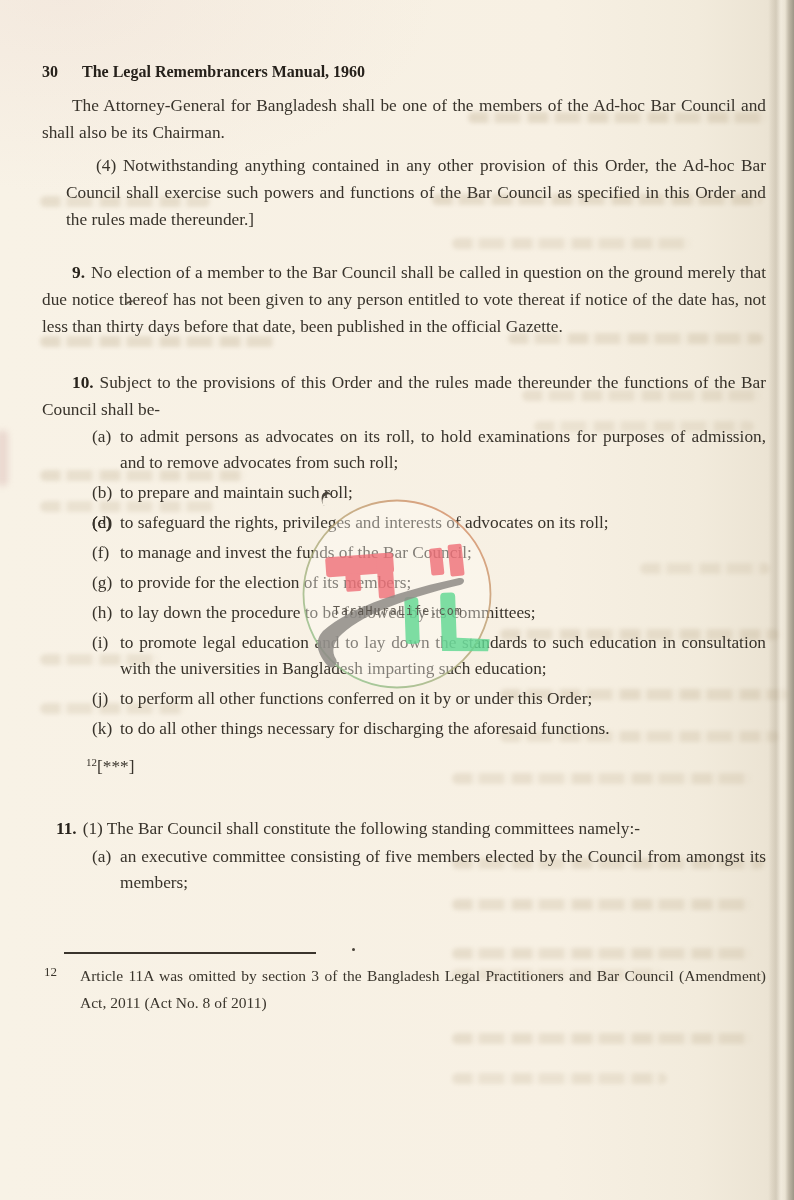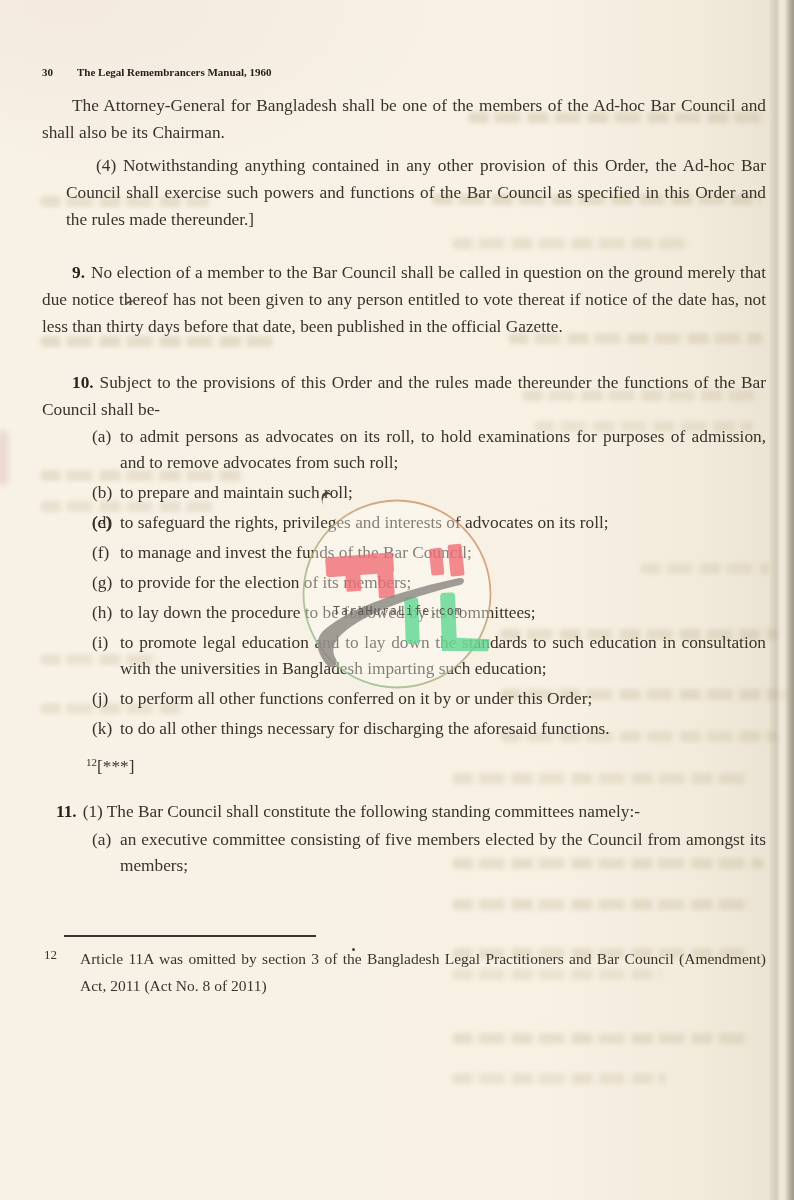--- a/index.html
+++ b/index.html
@@ -15,30 +15,30 @@
       linear-gradient(to right, #f8f2e6 0%, #f7f0e3 70%, #f2ebdc 88%, #ece4d4 96%, #e7dfcf 100%);
     overflow:hidden;
   }
   
   .textblock{
     position:relative;z-index:2;
     padding:62px 28px 0 42px;
     color:#38332b;
     font-size:17.3px;line-height:27px;
   }
-  .header{font-size:11px;font-weight:bold;color:#26211b;line-height:20px;font-family:Liberation Serif, serif;}
+  .header{font-size:16px;font-weight:bold;color:#26211b;line-height:20px;font-family:Liberation Serif, serif;}
   .pagenum{margin-right:24px;}
   p{margin:0;text-align:justify;}
   .indent{text-indent:30px;}
   .para-attorney{margin-top:10px;}
   .para-4{margin-top:6px;margin-left:24px;}
   .sec{text-indent:30px;}
   .sec-9{margin-top:26px;}
   .sec-10{margin-top:29px;}
-  .sec-11{margin-top:18px;text-indent:14px;}
+  .sec-11{margin-top:35px;text-indent:14px;}
   .secnum{font-weight:bold;color:#28231c;margin-right:6px;}
   ul.itemlist{list-style:none;margin:0;padding:0 0 0 78px;}
   ul.functions{margin-top:1px;}
   ul.committees{margin-top:2px;}
   ul.itemlist li{
     position:relative;text-align:justify;
     line-height:26px;margin-bottom:4px;
   }
   ul.itemlist .marker{position:absolute;left:-28px;}
   .omitted{margin:12px;padding-left:32px;line-height:26px;text-align:left;}

